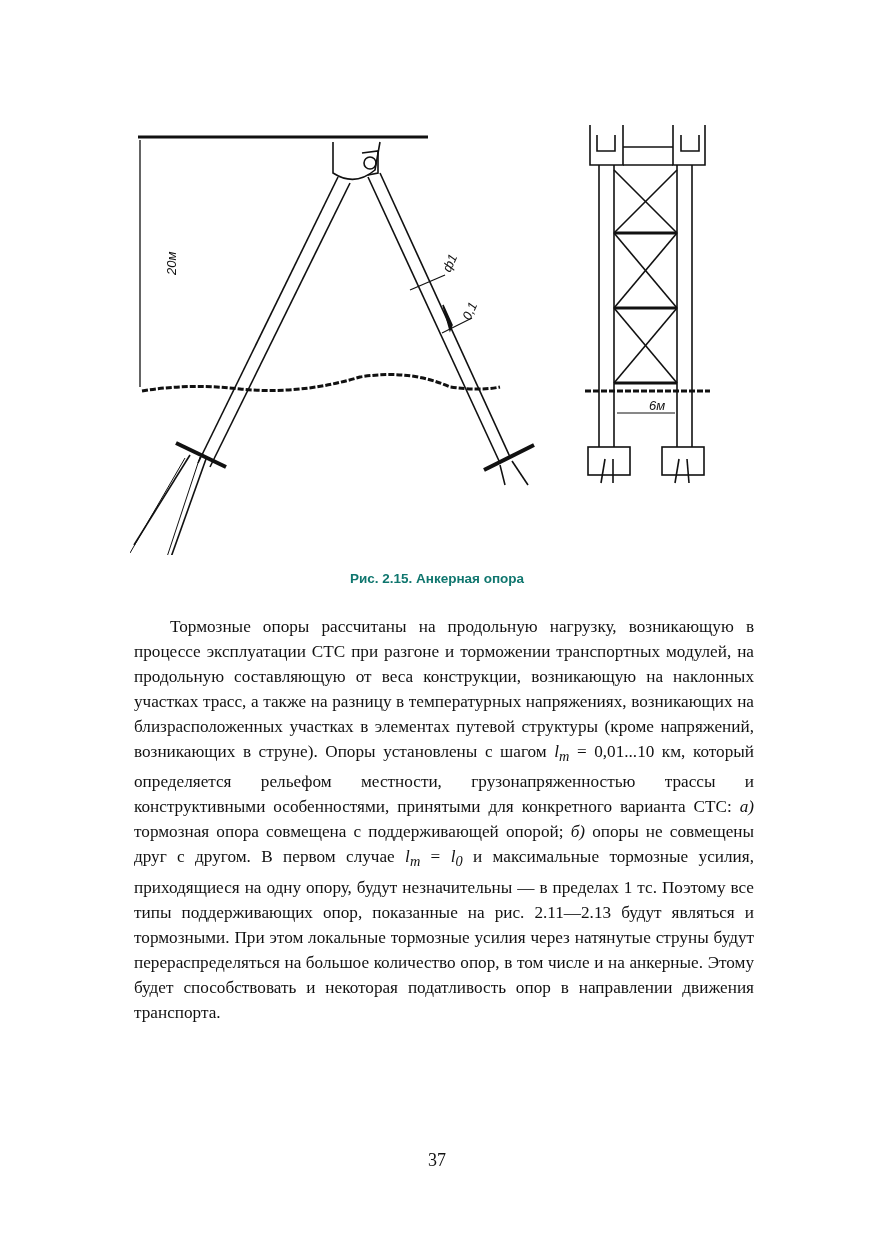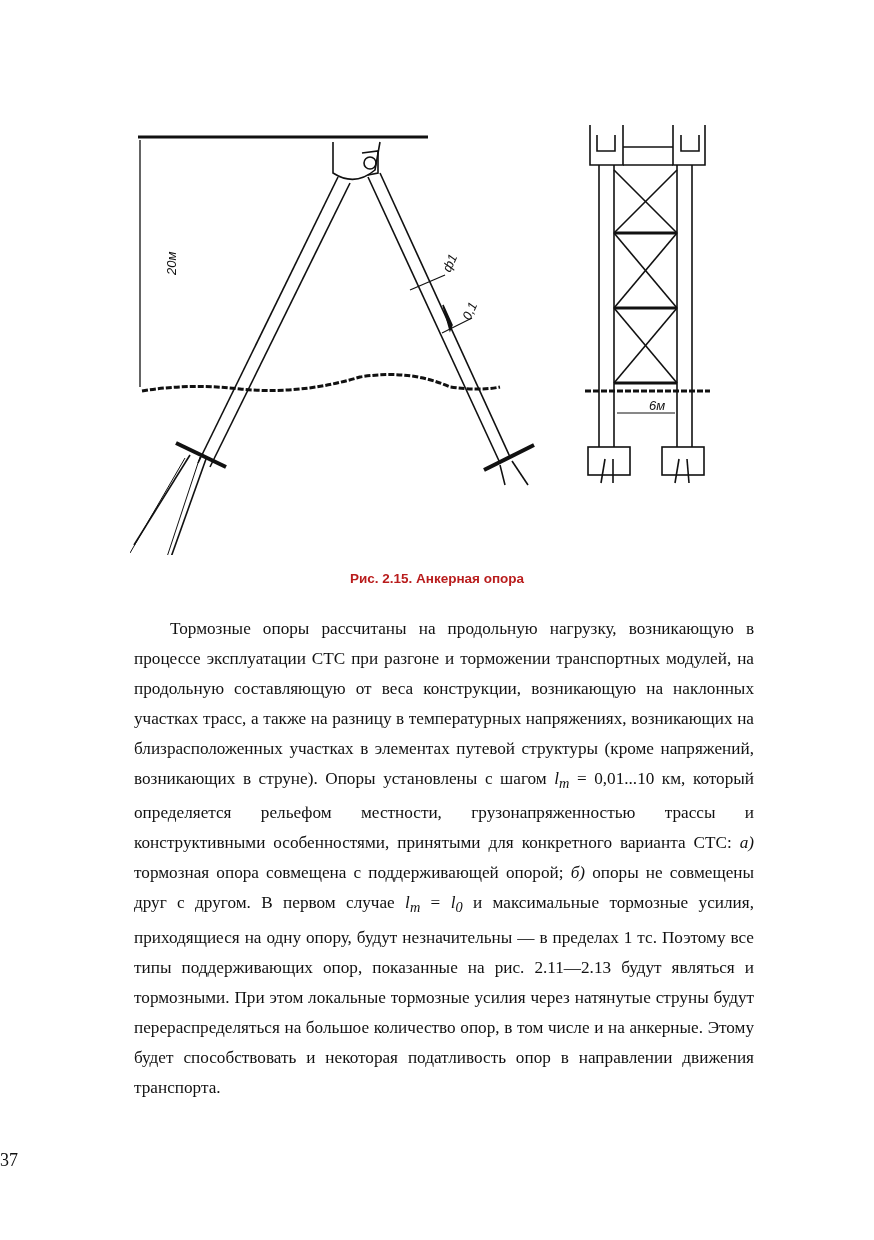--- a/index.html
+++ b/index.html
@@ -1,22 +1,22 @@
 <!DOCTYPE html>
 <html><head>
   <meta charset="utf-8">
   <style>
     html, body { margin: 0; padding: 0; background: #ffffff; }
     body { width: 874px; height: 1240px; position: relative; overflow: hidden; font-family: "Liberation Serif", "DejaVu Serif", serif; color: #111; }
     .figure { position: absolute; left: 130px; top: 125px; width: 610px; height: 430px; }
     .figure svg { width: 610px; height: 430px; display: block; }
-    .caption { position: absolute; left: 0; width: 874px; top: 571px; text-align: center; font-family: "Liberation Sans", "DejaVu Sans", sans-serif; font-size: 13.5px; font-weight: bold; color: #b91c1c; }
-    .text { position: absolute; left: 134px; width: 620px; top: 614px; font-size: 17.2px; line-height: 30px; text-align: justify; }
+    .caption { position: absolute; left: 0; width: 874px; top: 571px; text-align: center; font-family: "Liberation Sans", "DejaVu Sans", sans-serif; font-size: 13.5px; font-weight: bold; color: #0f766e; }
+    .text { position: absolute; left: 134px; width: 620px; top: 614px; font-size: 17.2px; line-height: 25px; text-align: justify; }
     .text p { margin: 0; text-indent: 36px; }
-    .page-num { position: absolute; top: 1150px; left: 0; width: 874px; font-size: 18px; }
+    .page-num { position: absolute; top: 1150px; left: 0; width: 874px; text-align: center; font-size: 18px; }
     i.v { font-style: italic; }
   </style>
 </head>
 <body>
 
 <div class="figure">
   <svg viewBox="0 0 610 430">
     <g fill="none" stroke="#111" stroke-width="1.6">
 
       <line x1="8" y1="12" x2="298" y2="12" stroke-width="3"></line>

